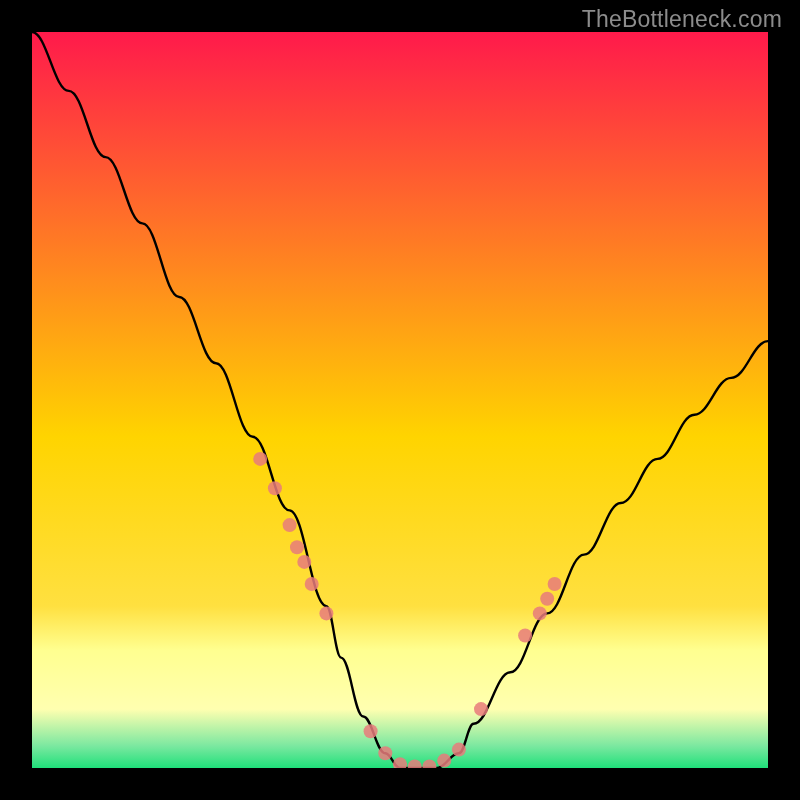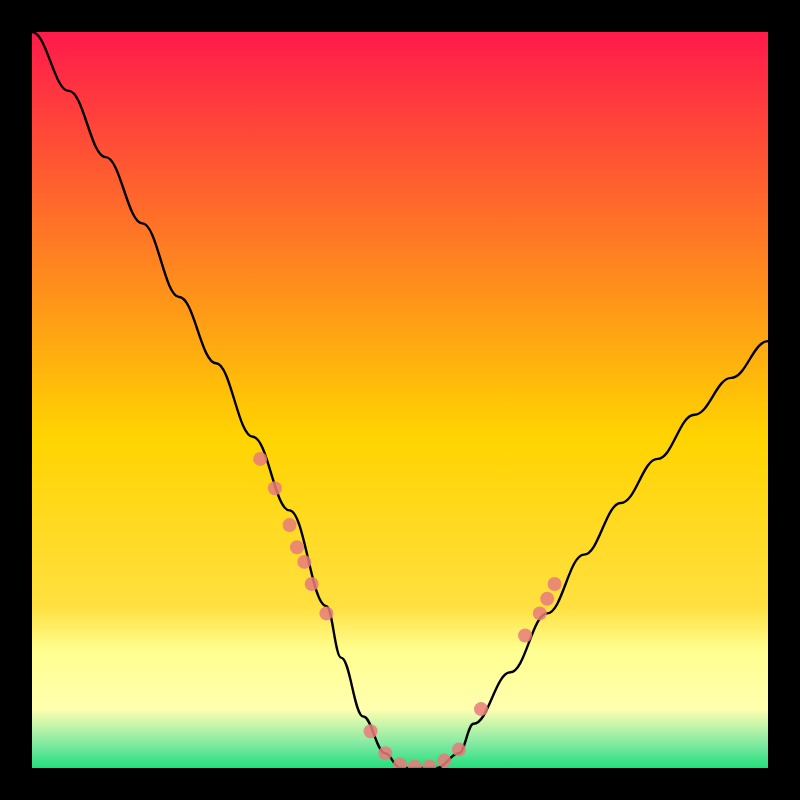--- a/index.html
+++ b/index.html
@@ -43,13 +43,14 @@
           <circle cx="412.2" cy="728.6" r="7" fill="#e77b7b" fill-opacity="0.85"></circle>
           <circle cx="426.9" cy="717.6" r="7" fill="#e77b7b" fill-opacity="0.85"></circle>
           <circle cx="449.0" cy="677.1" r="7" fill="#e77b7b" fill-opacity="0.85"></circle>
           <circle cx="493.1" cy="603.5" r="7" fill="#e77b7b" fill-opacity="0.85"></circle>
           <circle cx="507.8" cy="581.4" r="7" fill="#e77b7b" fill-opacity="0.85"></circle>
           <circle cx="515.2" cy="566.7" r="7" fill="#e77b7b" fill-opacity="0.85"></circle>
           <circle cx="522.6" cy="552.0" r="7" fill="#e77b7b" fill-opacity="0.85"></circle>
         </g>
     </svg>
   </div>
+  <div class="watermark">TheBottleneck.com</div>
 </div>
 
 </body></html>

